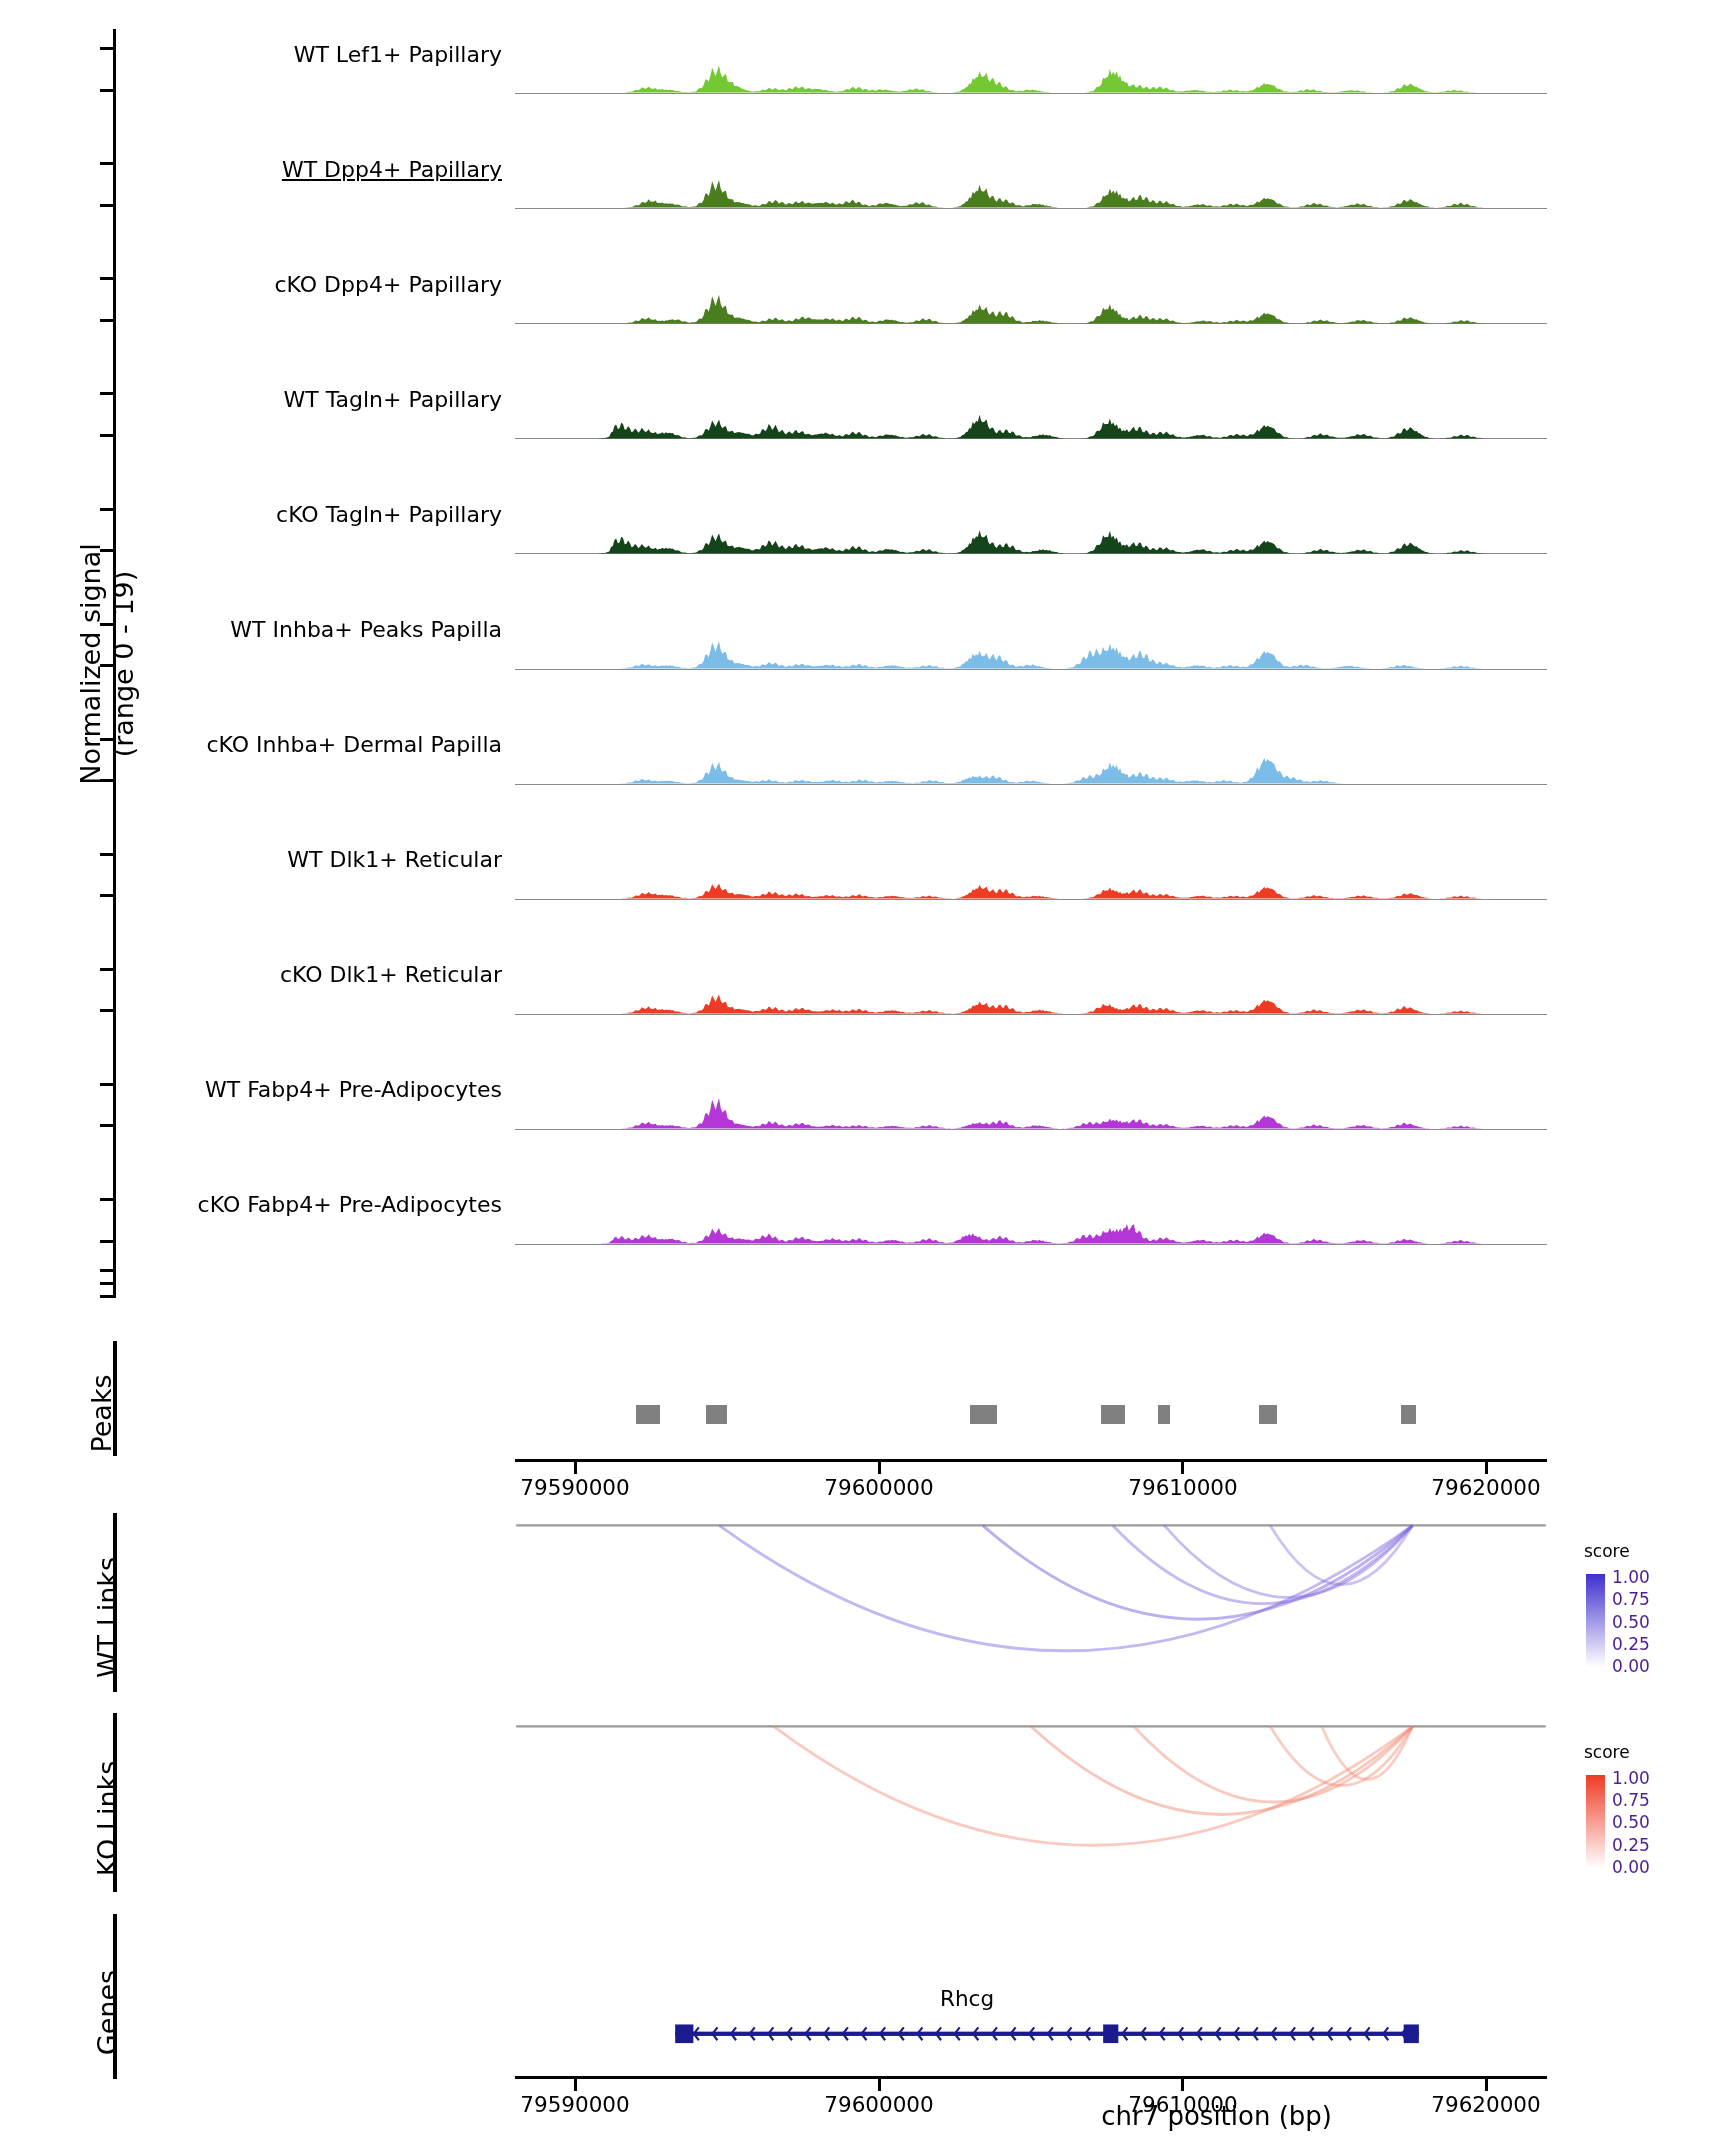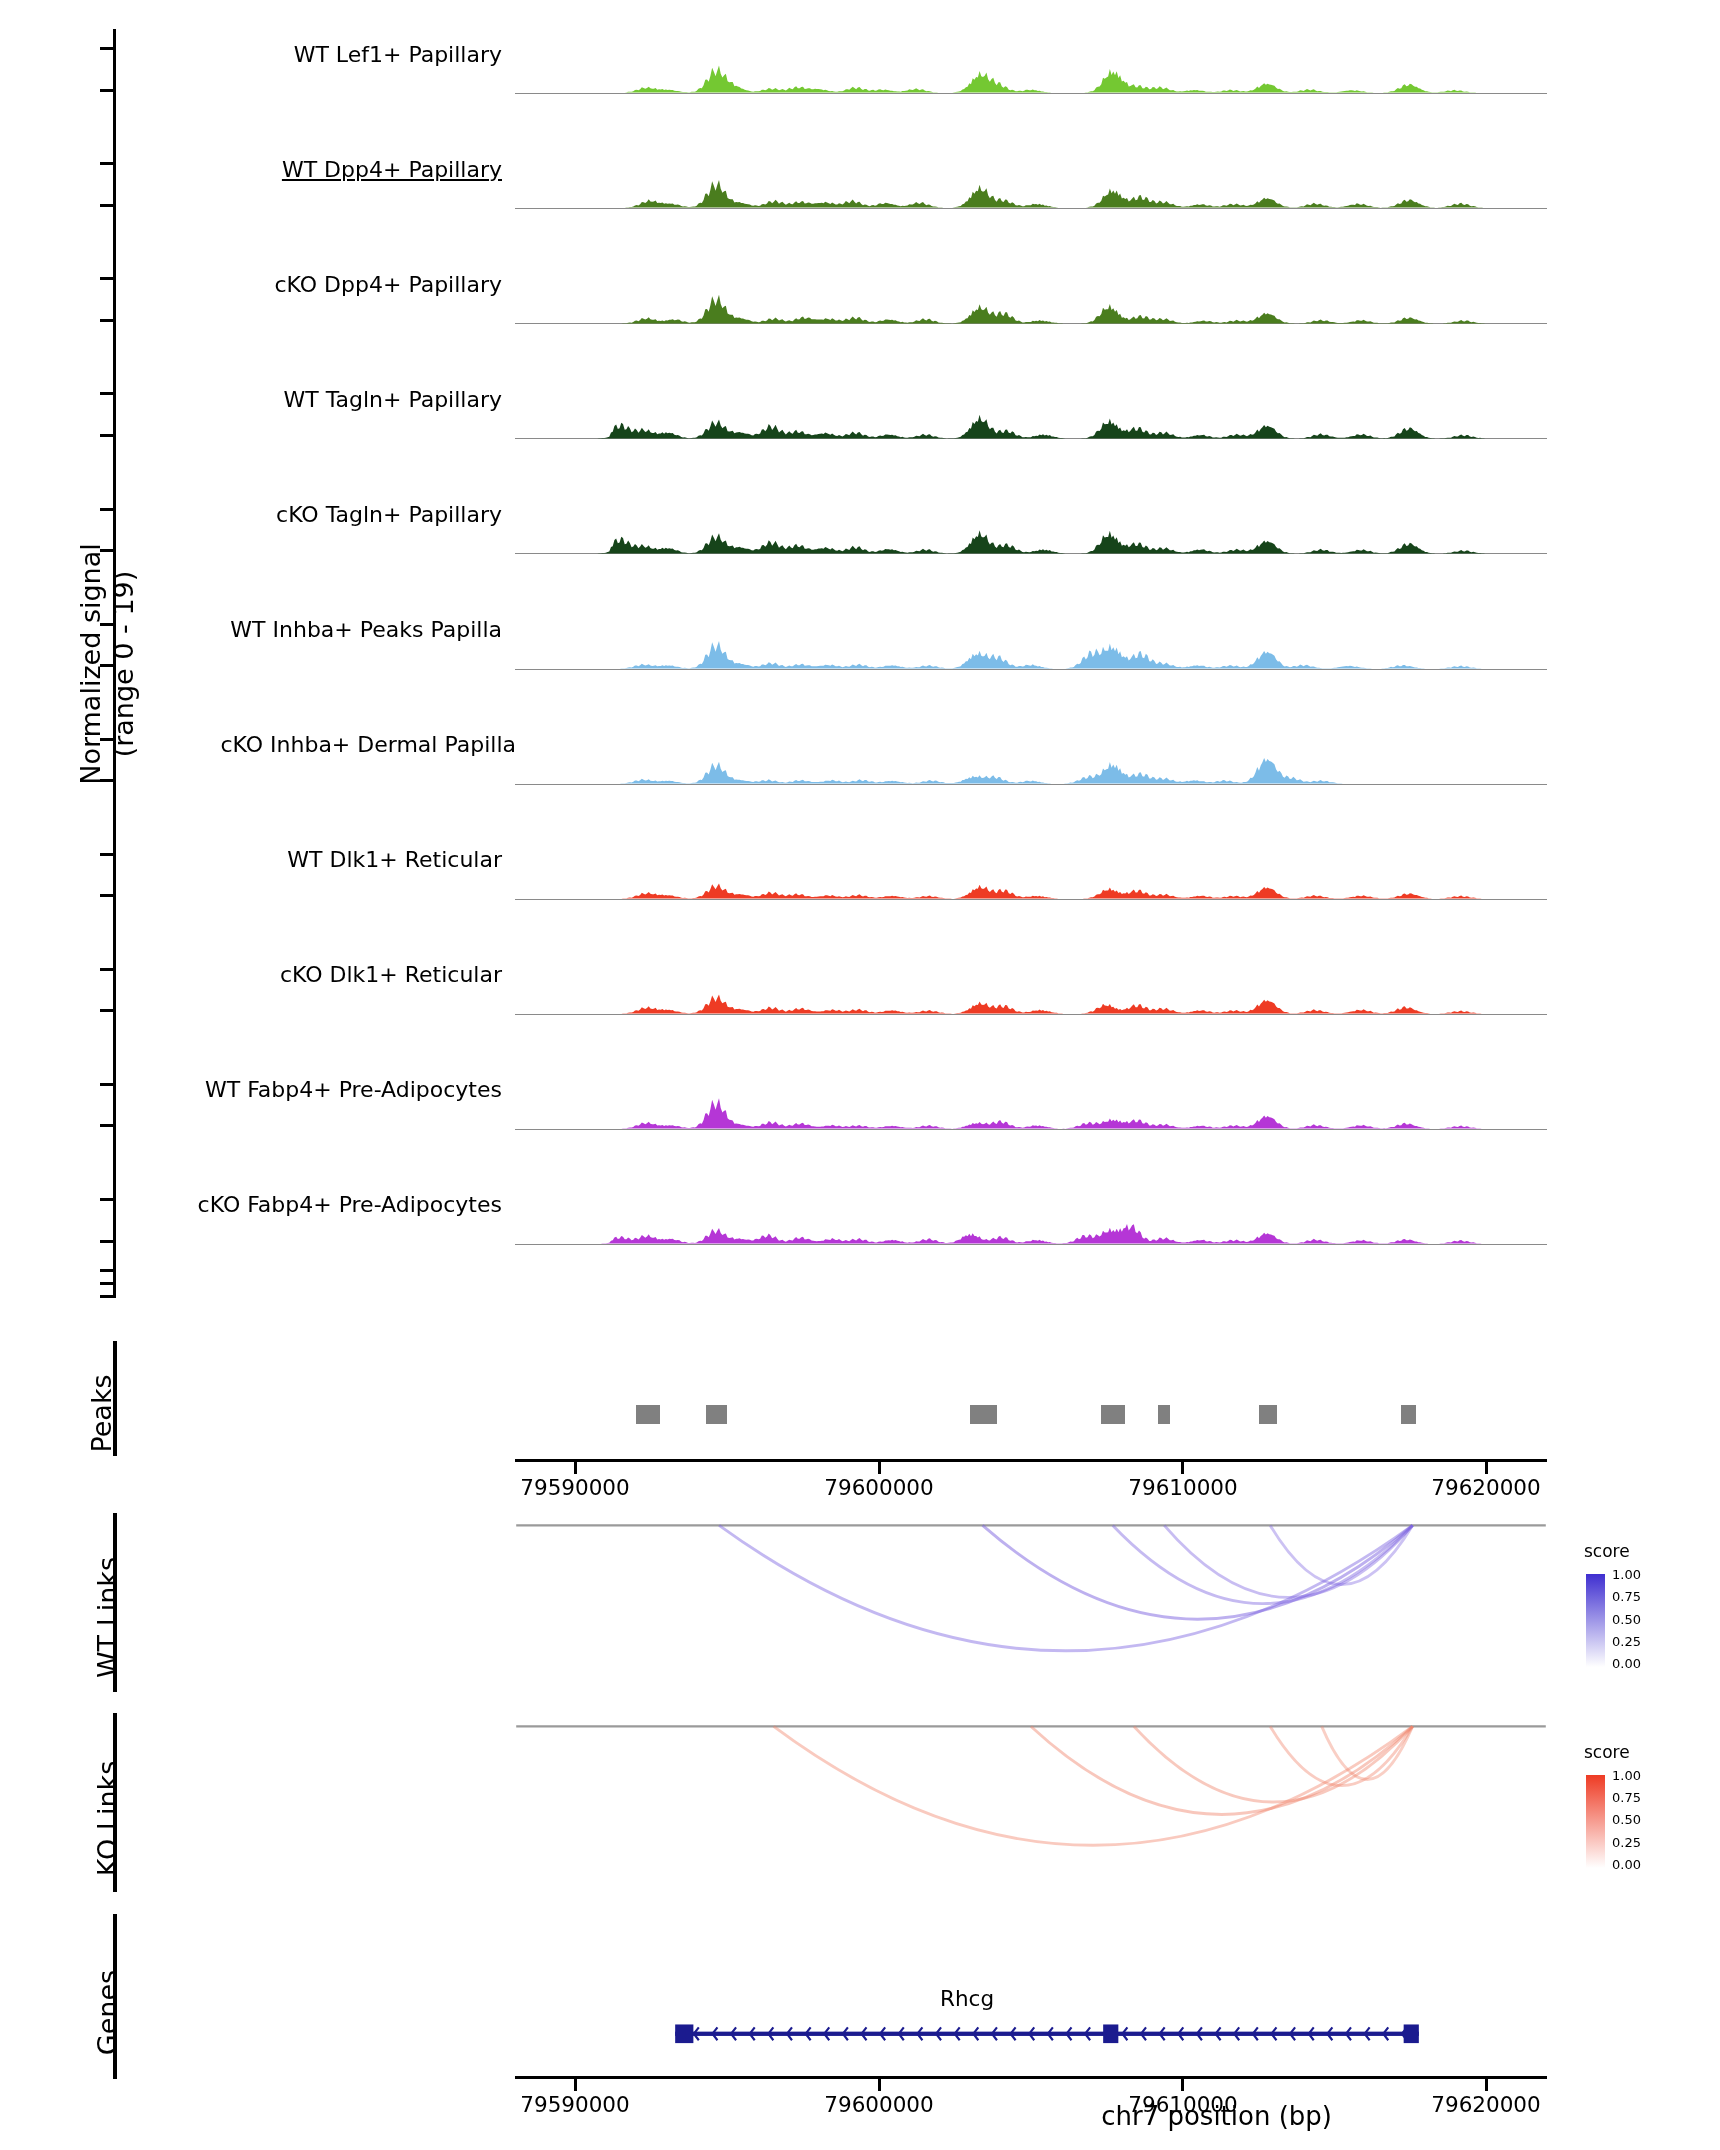--- a/index.html
+++ b/index.html
@@ -18,21 +18,21 @@
     white-space:nowrap;
     font-size:22px;
     color:#000;
   }
   .axisline{position:absolute;background:#000;}
   .baseline{position:absolute;background:#8a8a8a;height:1.4px;}
   .tick{position:absolute;background:#000;}
   .ticklabel{position:absolute;font-size:21.5px;color:#000;text-align:center;white-space:nowrap;}
   .axistitle{position:absolute;font-size:26px;color:#000;text-align:right;white-space:nowrap;}
   .legend-title{position:absolute;font-size:17px;color:#000;white-space:nowrap;}
-  .legend-num{position:absolute;font-size:13px;color:#000000;white-space:nowrap;}
+  .legend-num{position:absolute;font-size:17px;color:#4c1d95;white-space:nowrap;}
   .peakbox{position:absolute;background:#808080;}
   .genename{position:absolute;font-size:19.4px;color:#000;text-align:left;white-space:nowrap;}
   svg{display:block;}
   .trackwrap{position:absolute;}
 </style>
 </head>
 <body>
 
 <div id="root">
 
@@ -55,21 +55,21 @@
   <div class="axisline" style="left:113px;top:1914px;width:3.6px;height:165px;"></div>
   <div class="vlabel" style="left:7.2px;top:1997px;width:201px;transform:rotate(-90deg);font-size:27px;">Genes</div>
 
   <div id="track-labels">
       <div class="track-label" style="left: 129px; width: 373px; top: 42px;">WT Lef1+ Papillary</div>
       <div class="track-label" style="left: 129px; width: 373px; top: 157px; text-decoration: underline;">WT Dpp4+ Papillary</div>
       <div class="track-label" style="left: 129px; width: 373px; top: 272px;">cKO Dpp4+ Papillary</div>
       <div class="track-label" style="left: 129px; width: 373px; top: 387px;">WT Tagln+ Papillary</div>
       <div class="track-label" style="left: 129px; width: 373px; top: 502px;">cKO Tagln+ Papillary</div>
       <div class="track-label" style="left: 129px; width: 373px; top: 617px;">WT Inhba+ Peaks Papilla</div>
-      <div class="track-label" style="left: 143px; width: 373px; top: 732px;">cKO Inhba+ Dermal Papilla</div>
+      <div class="track-label" style="left: 129px; width: 373px; top: 732px;">cKO Inhba+ Dermal Papilla</div>
       <div class="track-label" style="left: 129px; width: 373px; top: 847px;">WT Dlk1+ Reticular</div>
       <div class="track-label" style="left: 129px; width: 373px; top: 962px;">cKO Dlk1+ Reticular</div>
       <div class="track-label" style="left: 129px; width: 373px; top: 1077px;">WT Fabp4+ Pre-Adipocytes</div>
       <div class="track-label" style="left: 129px; width: 373px; top: 1192px;">cKO Fabp4+ Pre-Adipocytes</div>
     </div>
   <div id="track-ticks">
       <div class="tick" style="left: 100px; top: 47px; width: 16px; height: 2.9px;"></div>
       <div class="tick" style="left: 100px; top: 89px; width: 16px; height: 2.9px;"></div>
       <div class="tick" style="left: 100px; top: 162px; width: 16px; height: 2.9px;"></div>
       <div class="tick" style="left: 100px; top: 204px; width: 16px; height: 2.9px;"></div>

